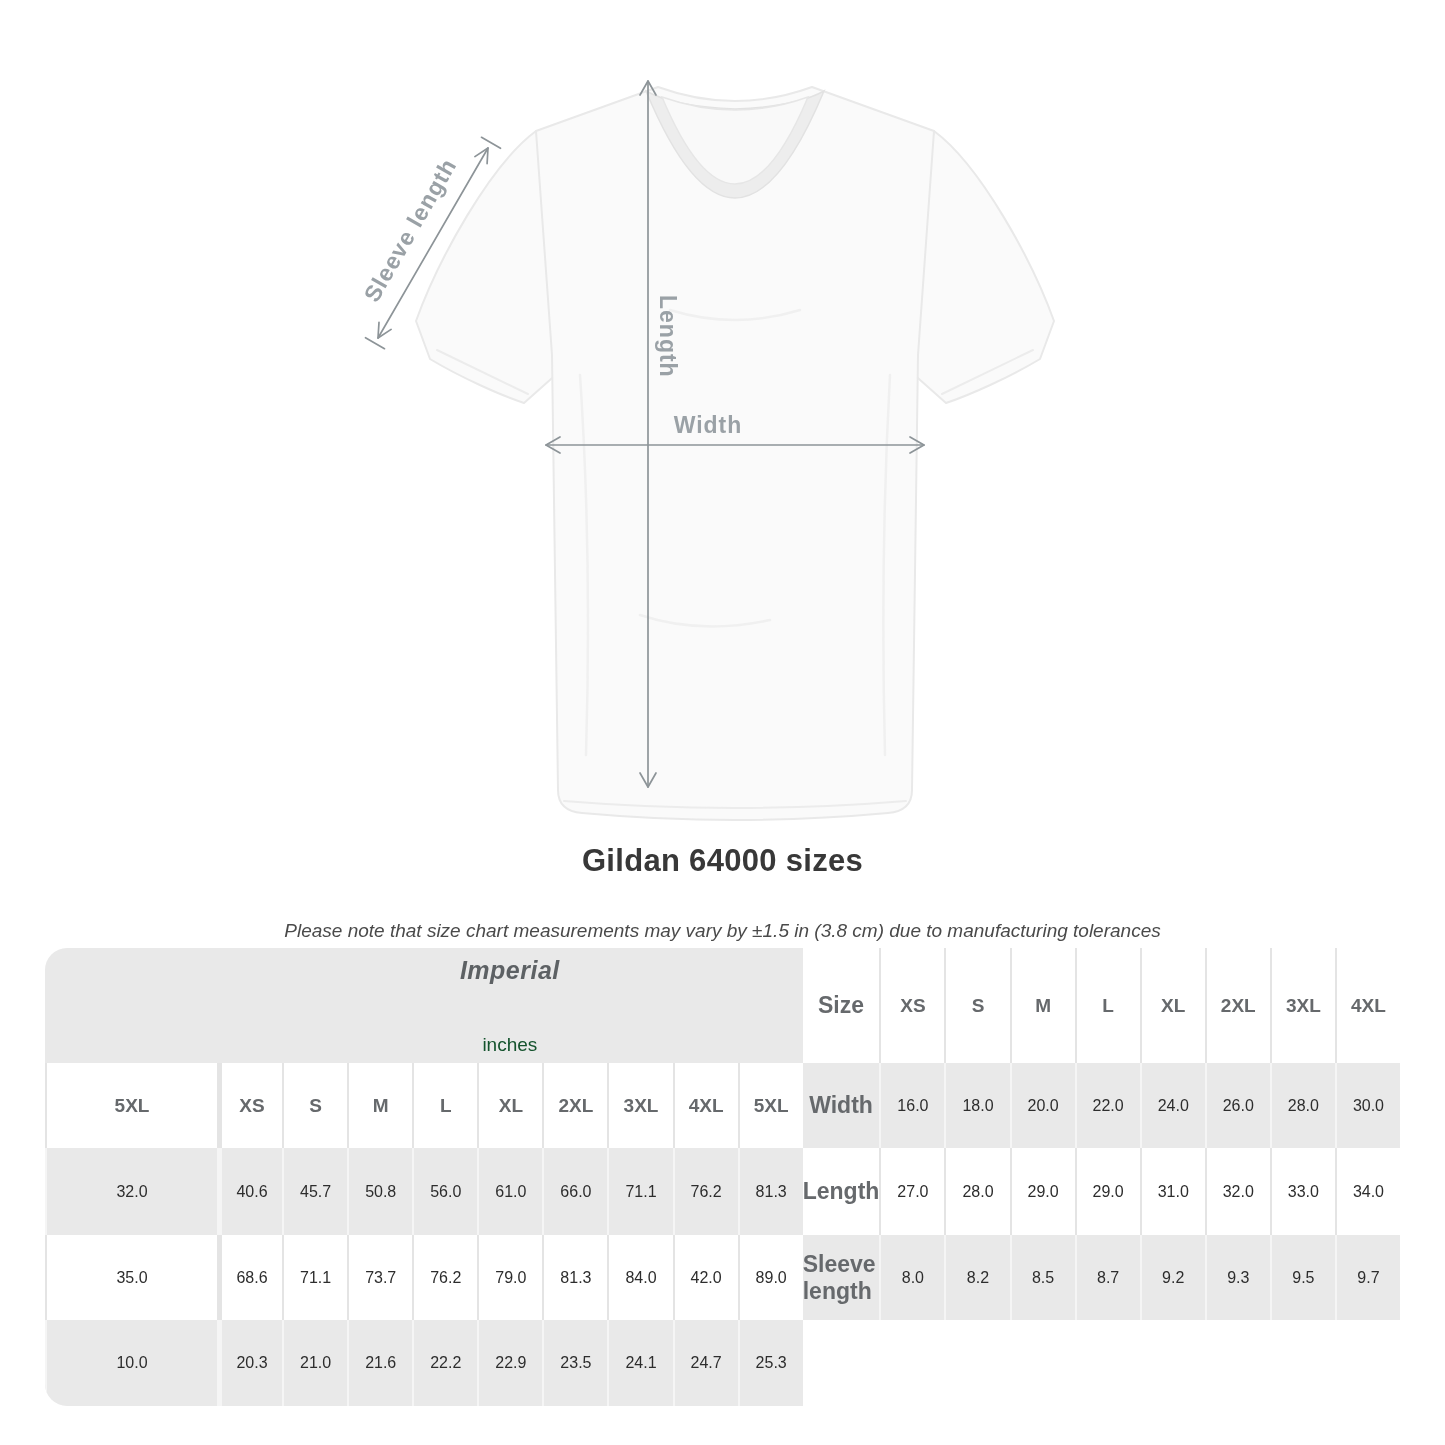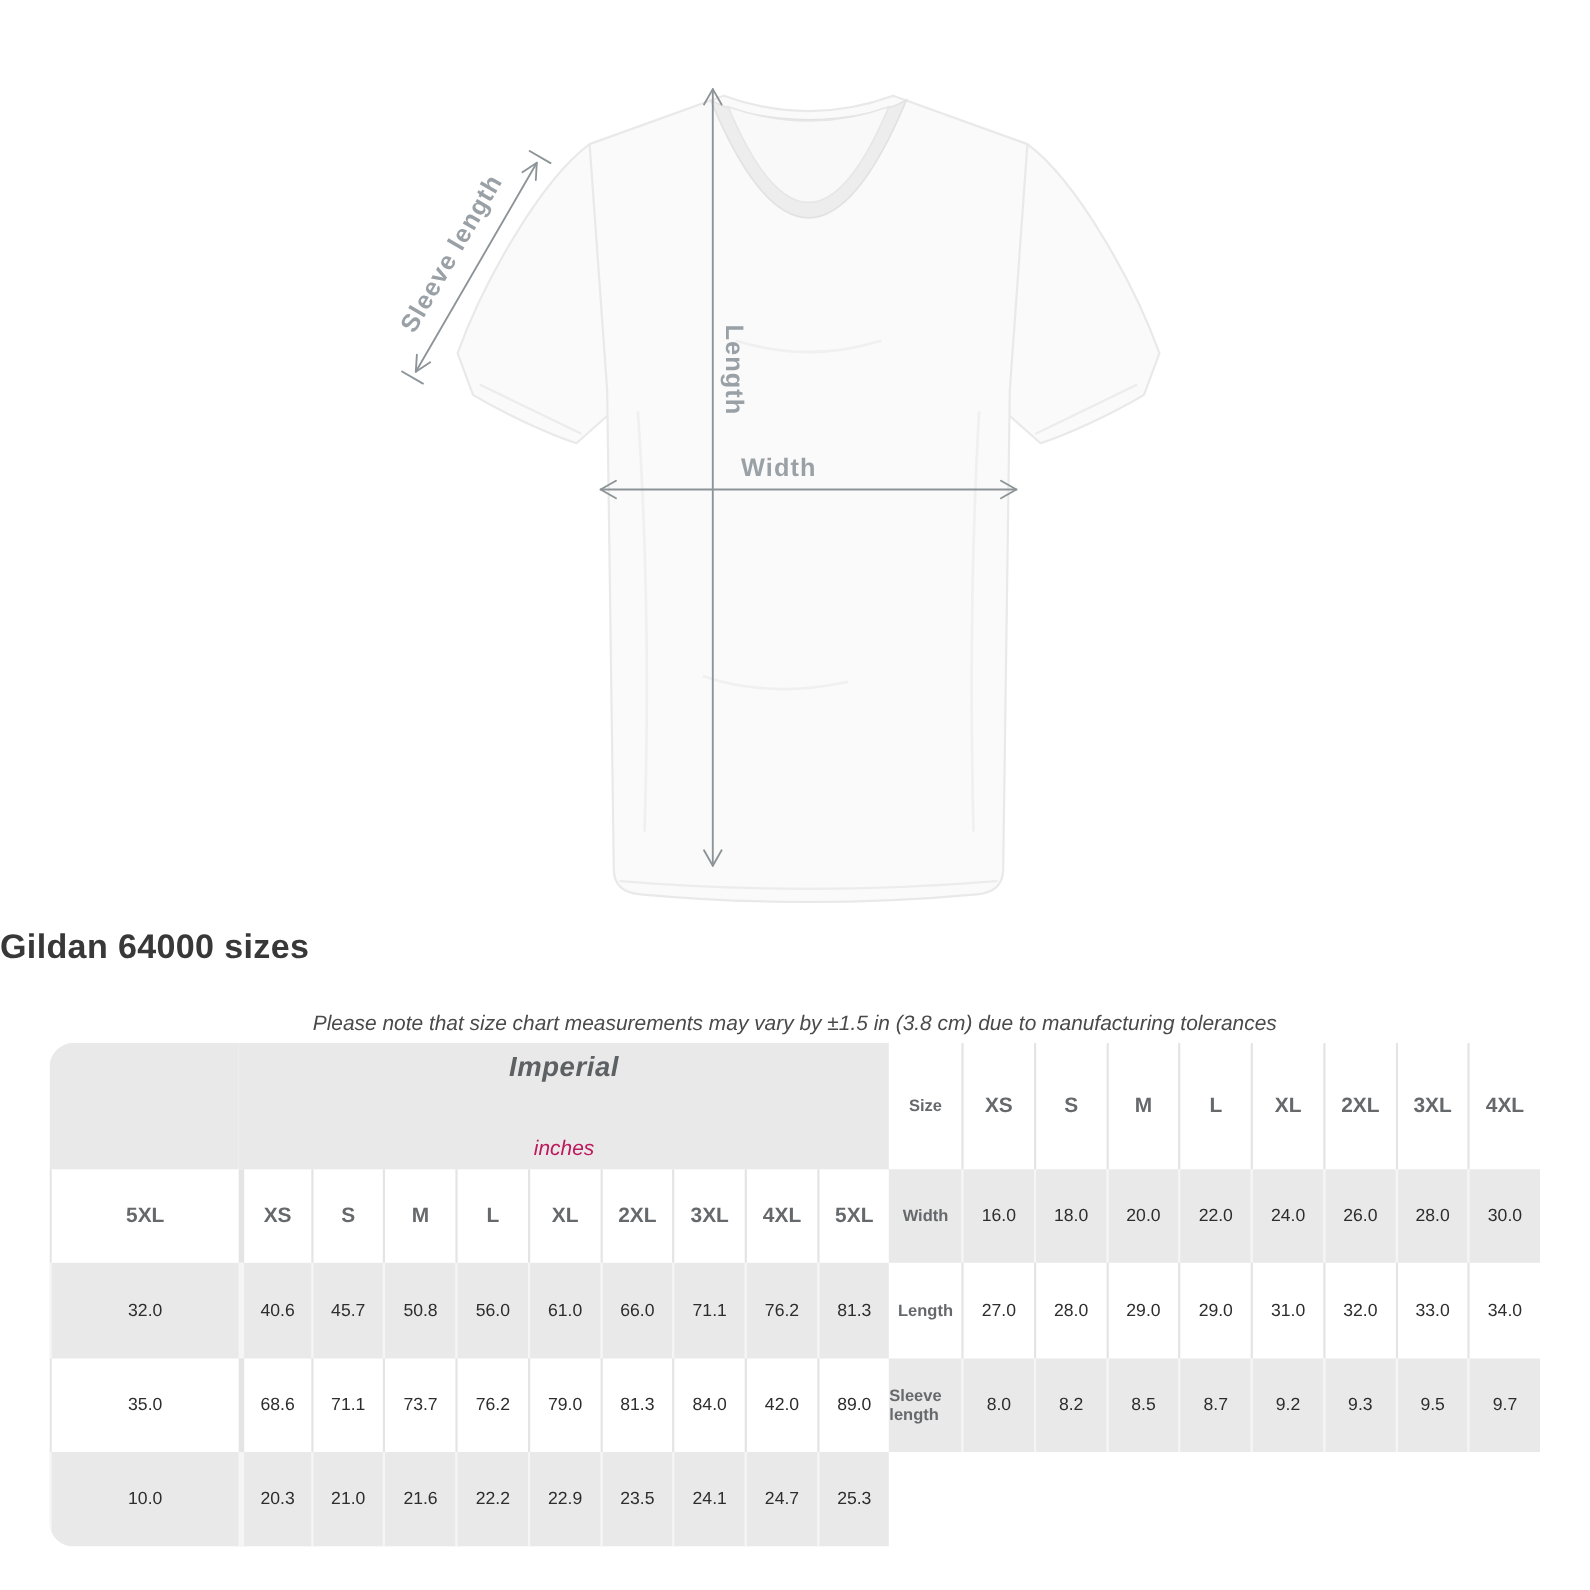--- a/index.html
+++ b/index.html
@@ -12,40 +12,40 @@
   .diagram{position:absolute;top:55px;left:340px;width:760px;height:770px;}
   .diagram svg{display:block;width:100%;height:100%;}
   .shirt{fill:#fafafa;stroke:#e9e9e9;stroke-width:2;stroke-linejoin:round;}
   .collar-band{fill:#ededed;stroke:#e2e2e2;stroke-width:1.5;}
   .collar-inner{fill:#f9f9f9;stroke:#e6e6e6;stroke-width:1.5;}
   .wrinkle{fill:none;stroke:#f0f0f0;stroke-width:2.5;stroke-linecap:round;}
   .hem{fill:none;stroke:#ececec;stroke-width:2;stroke-linecap:round;}
   .mline{stroke:#8d9498;stroke-width:1.7;fill:none;stroke-linecap:round;stroke-linejoin:round;}
   .mlabel{fill:#9aa1a6;font-weight:bold;font-size:23px;letter-spacing:1px;}
   
-  .title{position:absolute;top:843px;left:0;width:100%;
+  .title{position:absolute;top:843px;left:0;width:100%;text-align:center;
     font-size:31px;font-weight:bold;color:#383838;letter-spacing:.3px;}
   .subtitle{position:absolute;top:920px;left:0;width:100%;text-align:center;
     font-size:19px;font-style:italic;color:#4a4a4a;}
   
   .size-table{
     position:absolute;top:948px;left:45px;width:1355px;height:458px;
     display:grid;grid-template-columns:172px repeat(18,1fr);
     grid-template-rows:115px 85px 87px 85px 86px;
     border-radius:22px;overflow:hidden;background:#ffffff;
   }
   .c{display:flex;align-items:center;justify-content:center;
      font-size:19px;color:#2d2d2d;}
   .ghead{background:#e9e9e9;}
   .gcorner{grid-column:1;}
   .gspan{grid-column:span 9;flex-direction:column;gap:9px;}
   .gname{font-size:25px;font-weight:bold;font-style:italic;color:#5d6164;letter-spacing:.5px;}
-  .gunit{font-size:19px;font-style:italic;color:#be185d;margin-top:40px;}
+  .gunit{font-size:19px;color:#14532d;margin-top:40px;}
   .sz,.rl{font-weight:bold;color:#66696c;}
-  .rl{font-size:15px;}
+  .rl{font-size:23px;}
   .val{font-size:16px;}
   .gray{background:#e9e9e9;}
   .sep{border-left:2px solid #e4e4e4;}
   .sep2{border-left:5px solid #e4e4e4;}
   .gray.sep{border-left-color:#f5f5f5;}
   .gray.sep2{border-left-color:#f5f5f5;}
 </style>
 </head>
 <body>
 

